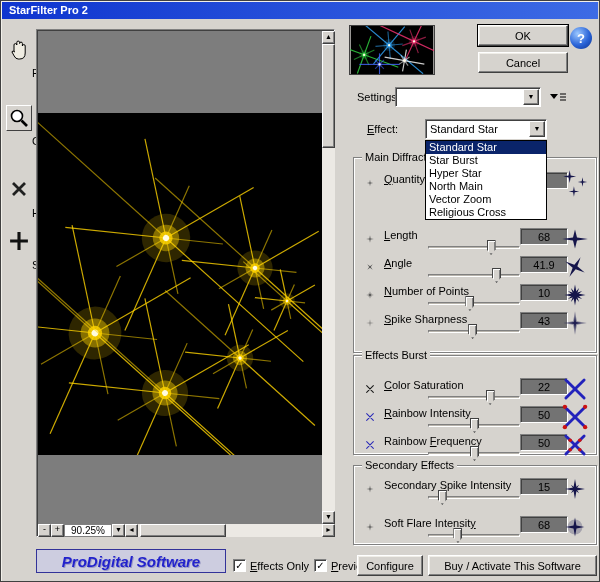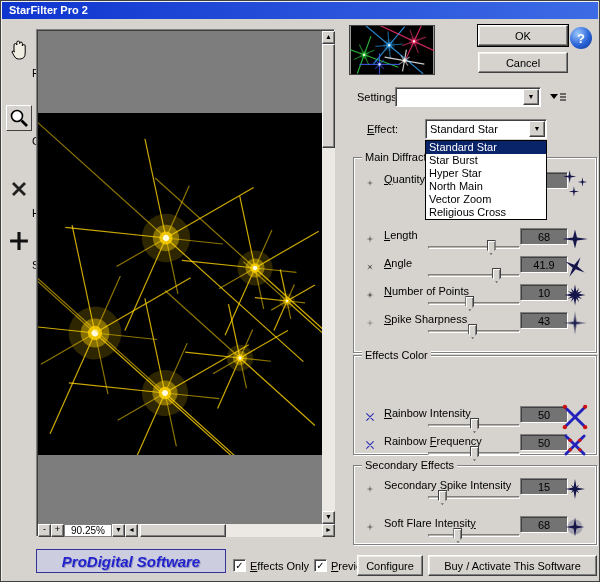--- a/index.html
+++ b/index.html
@@ -418,22 +418,36 @@
         </div>
       <input class="val" value="43" style="">
       <svg class="ir" viewBox="-15 -15 30 30" style="color:#15154a">
         <use href="#p-spark" fill="currentColor" opacity="0.45" transform="scale(1)"></use>
         <use href="#p-spark" fill="currentColor" opacity="0.9" transform="scale(0.55)"></use>
       </svg>
     </div>
   </div>
 
   <div class="groupbox" style="left:352px;top:354px;width:244px;height:100px">
-    <span class="group-title">Effects Color</span>
-
+    <span class="group-title">Effects Burst</span>
+
+    <div class="srow" style="top:22px">
+      <svg class="il" viewBox="-14 -14 28 28" style="color:#181818">
+          <use href="#p-x" stroke="currentColor" transform="scale(0.65)"></use>
+        </svg>
+      <span class="lbl"><u>C</u>olor Saturation</span>
+      <div class="slider" style="--p:67%">
+          <div class="track"></div>
+          <div class="sthumb"></div>
+        </div>
+      <input class="val" value="22" style="">
+      <svg class="ir" viewBox="-15 -15 30 30" style="color:#2222bb">
+        <use href="#p-x" stroke="currentColor" transform="scale(0.95)"></use>
+      </svg>
+    </div>
 
     <div class="srow" style="top:50px">
       <svg class="il" viewBox="-14 -14 28 28" style="color:#2a2ab8">
           <use href="#p-x" stroke="currentColor" transform="scale(0.65)"></use>
         </svg>
       <span class="lbl"><u>R</u>ainbow Intensity</span>
       <div class="slider" style="--p:50%">
           <div class="track"></div>
           <div class="sthumb"></div>
         </div>

